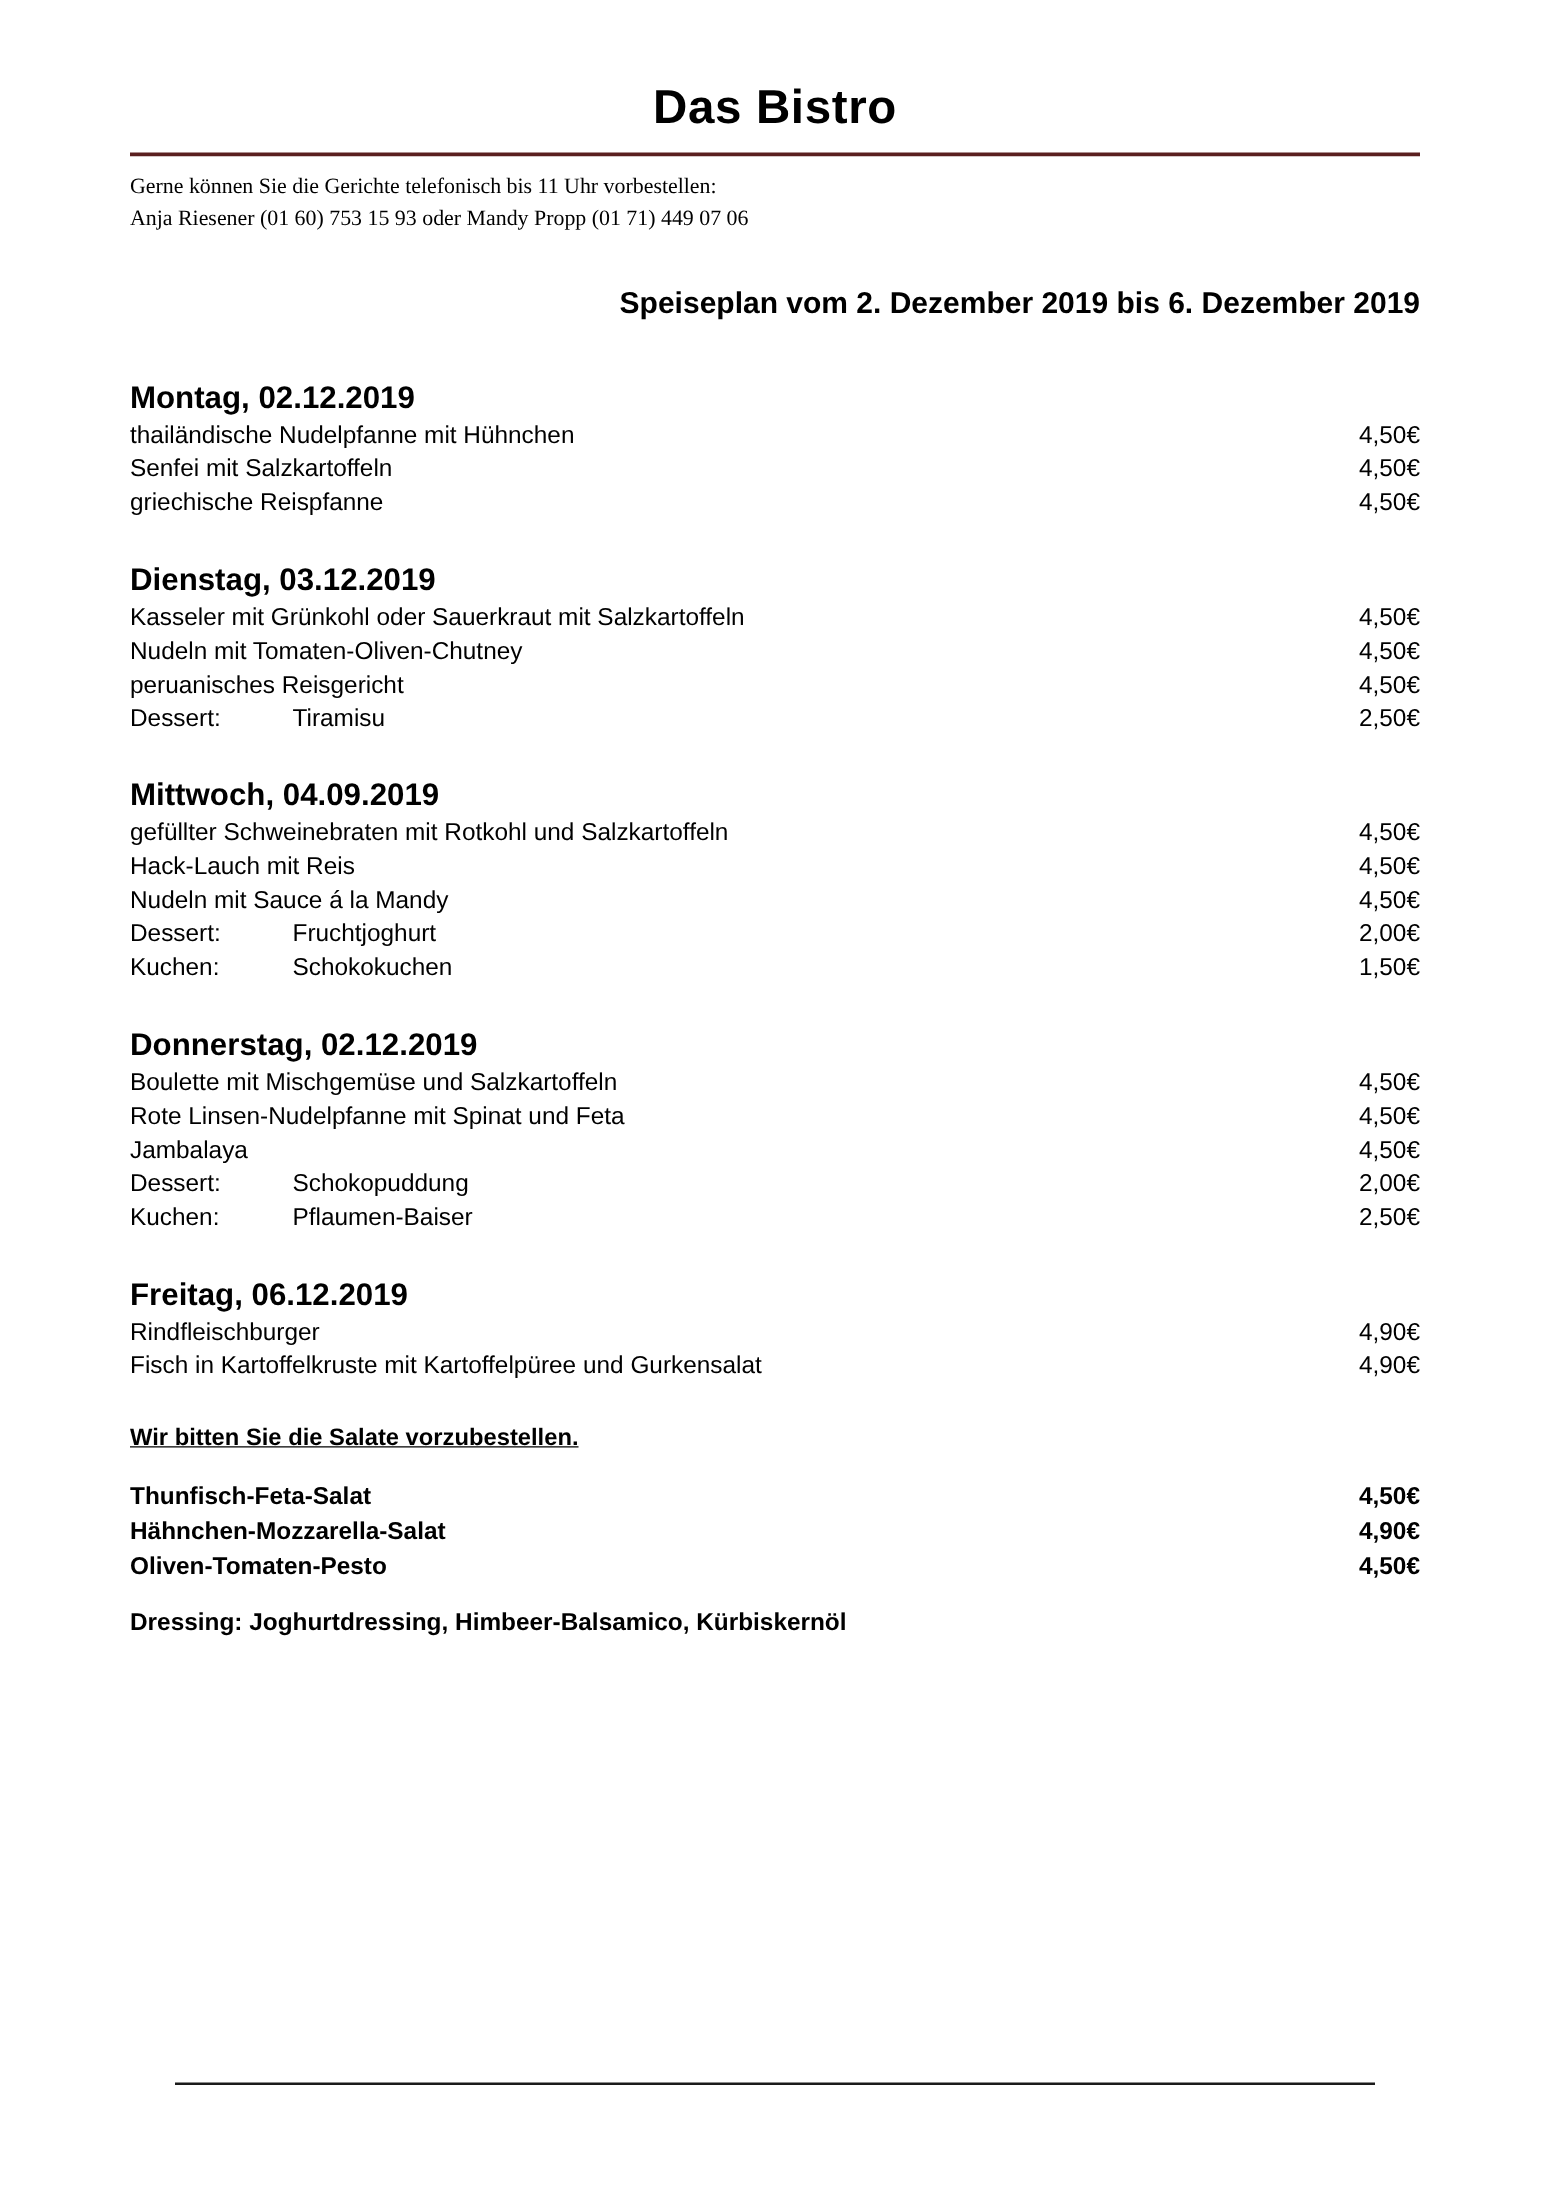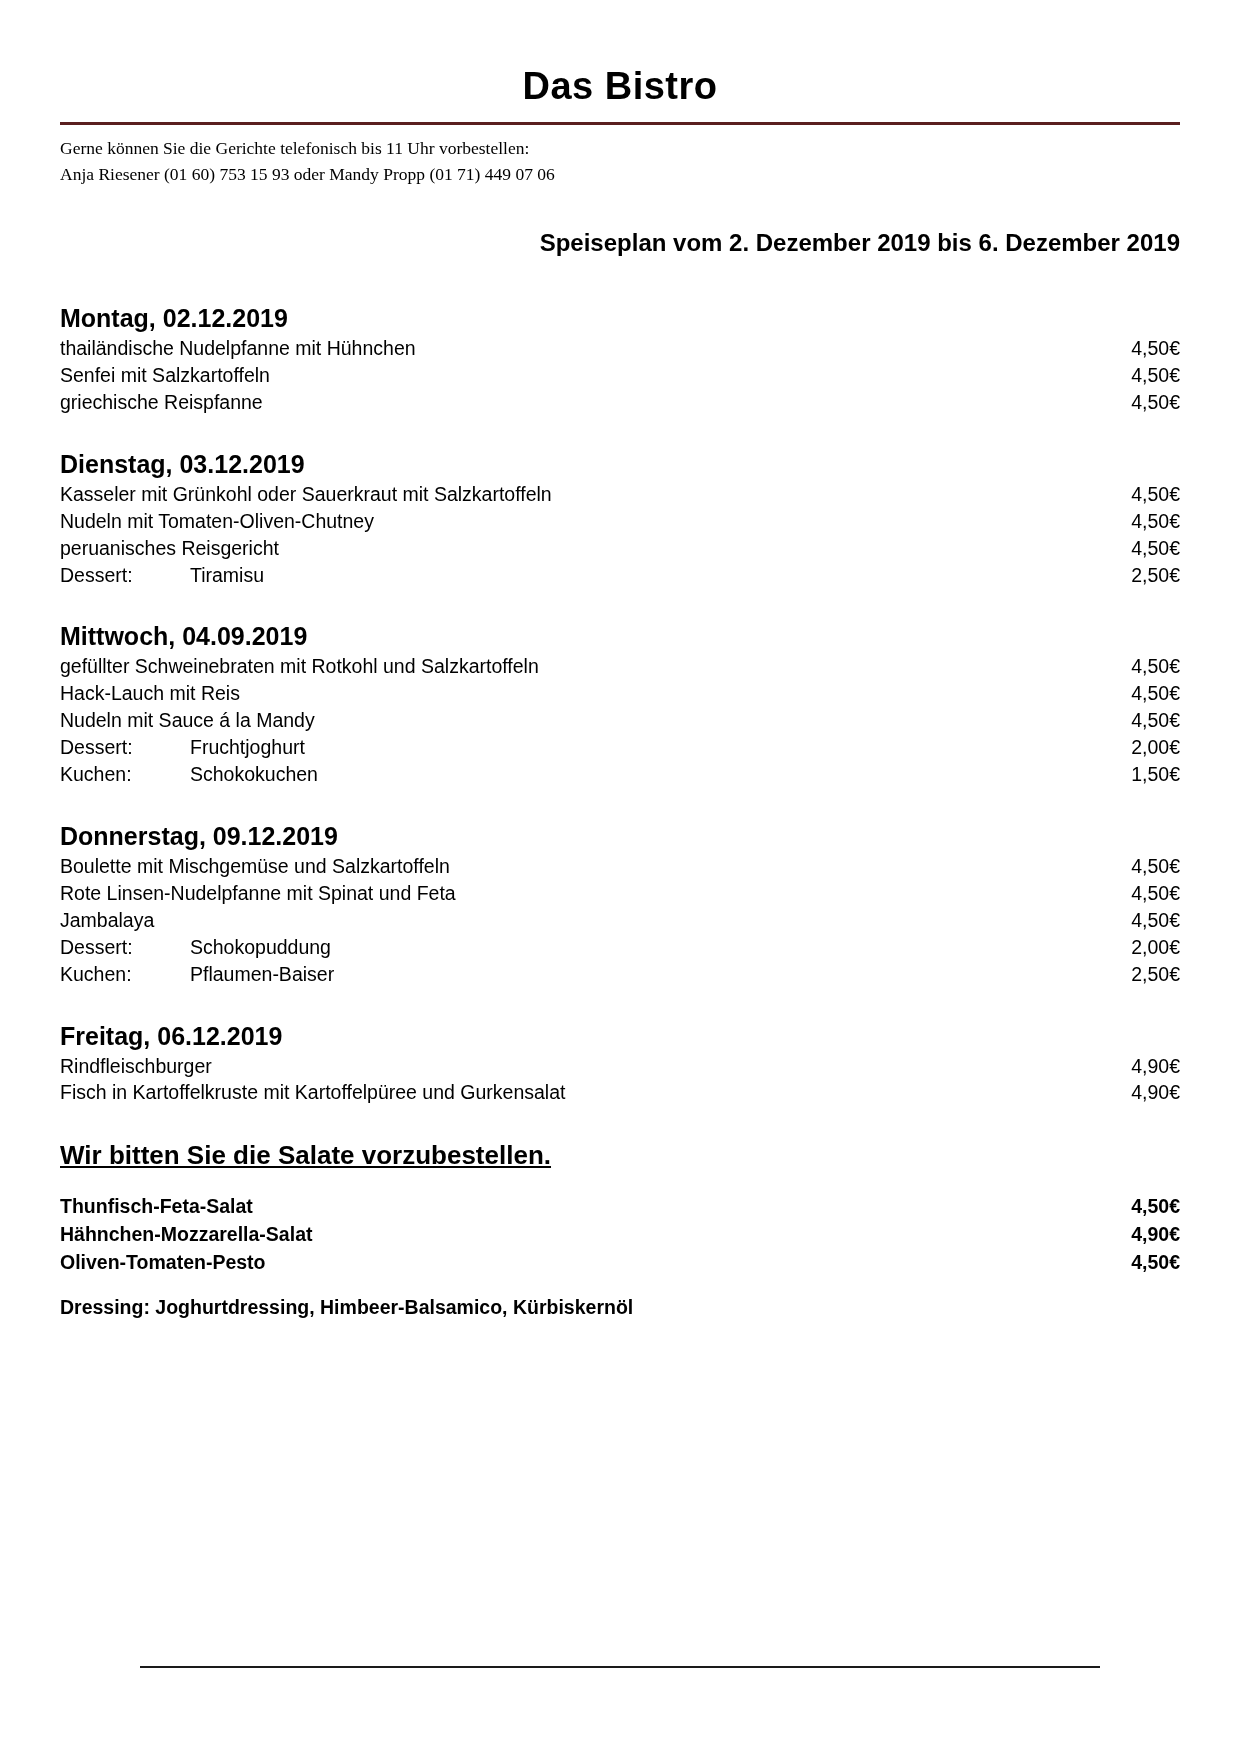--- a/index.html
+++ b/index.html
@@ -13,21 +13,21 @@
     font-family: "Liberation Sans", sans-serif;
     color: #000000;
     position: relative;
     overflow: hidden;
   }
   .page {
     position: relative;
     width: 1240px;
     height: 1753px;
     box-sizing: border-box;
-    padding: 0 60px;
+    padding: 0 104px;
   }
   .title {
     text-align: center;
     font-size: 38px;
     font-weight: bold;
     letter-spacing: 0.5px;
     margin: 0;
     padding-top: 66px;
     line-height: 1.1;
   }
@@ -83,21 +83,21 @@
   .row .price {
     flex: 0 0 auto;
     text-align: right;
     min-width: 80px;
     white-space: nowrap;
   }
   .salads {
     margin-top: 24px;
   }
   .salad-heading {
-    font-size: 26px;
+    font-size: 19px;
     font-weight: bold;
     text-decoration: underline;
     margin-bottom: 22px;
   }
   .salad-row {
     display: flex;
     align-items: baseline;
     font-size: 19.5px;
     font-weight: bold;
     line-height: 1.42;
@@ -194,21 +194,21 @@
         <div class="row">
           <div class="dish"><span class="lbl">Dessert:</span><span>Fruchtjoghurt</span></div>
           <div class="price">2,00€</div>
         </div>
         <div class="row">
           <div class="dish"><span class="lbl">Kuchen:</span><span>Schokokuchen</span></div>
           <div class="price">1,50€</div>
         </div>
       </div>
       <div class="day">
-        <div class="day-name">Donnerstag, 09.12.2019</div>
+        <div class="day-name">Donnerstag, 02.12.2019</div>
         <div class="row">
           <div class="dish">Boulette mit Mischgemüse und Salzkartoffeln</div>
           <div class="price">4,50€</div>
         </div>
         <div class="row">
           <div class="dish">Rote Linsen-Nudelpfanne mit Spinat und Feta</div>
           <div class="price">4,50€</div>
         </div>
         <div class="row">
           <div class="dish">Jambalaya</div>

